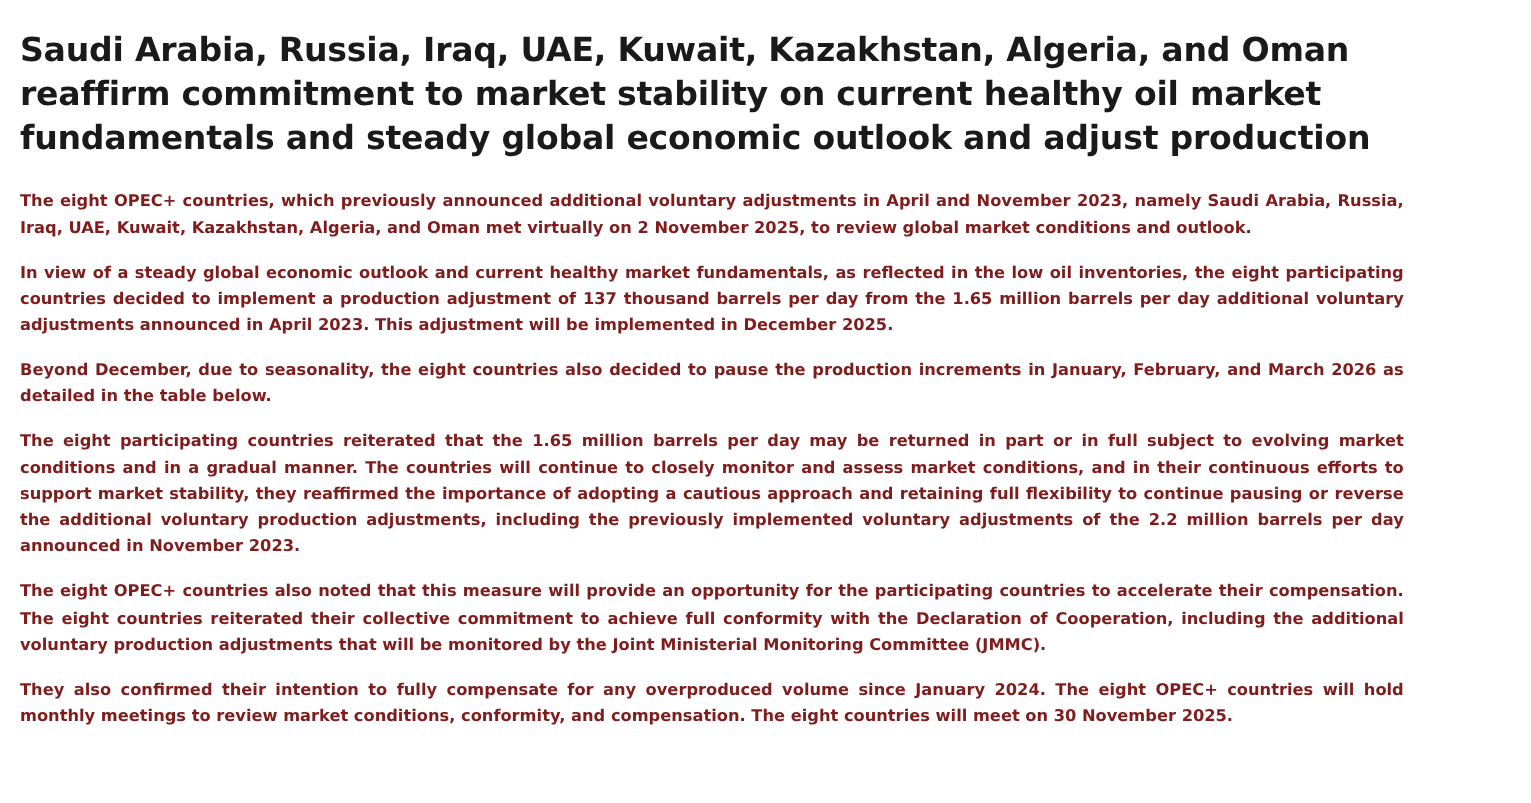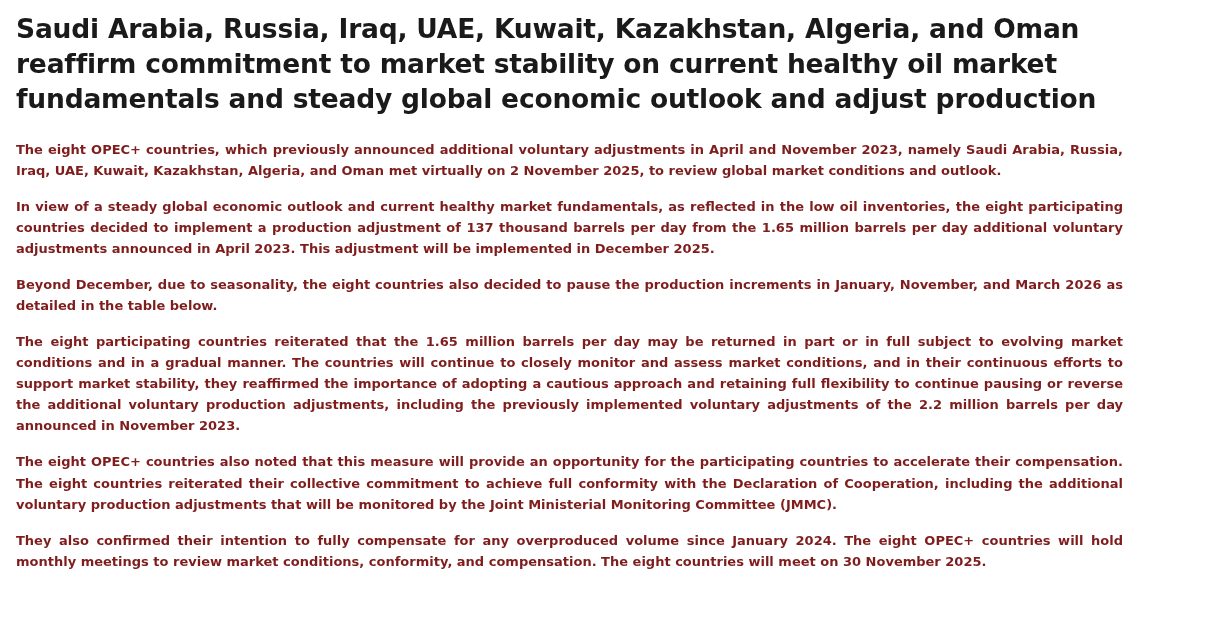--- a/index.html
+++ b/index.html
@@ -10,21 +10,21 @@
   body {
     width: 1225px;
     height: 642px;
     font-family: "DejaVu Sans", sans-serif;
     color: #4a4a4a;
     overflow: hidden;
   }
   .page {
     box-sizing: border-box;
     width: 1178px;
-    padding: 12px 55px 0 16px;
+    padding: 24px 55px 0 16px;
   }
   .headline {
     font-family: "DejaVu Sans", sans-serif;
     font-size: 26.5px;
     line-height: 1.32;
     font-weight: 700;
     color: #1a1a1a;
     letter-spacing: -0.2px;
     margin: 0 0 22px 0;
     max-width: 1150px;
@@ -45,17 +45,17 @@
   }
 </style>
 </head>
 <body>
 
 <div class="page">
   <h1 class="headline">Saudi Arabia, Russia, Iraq, UAE, Kuwait, Kazakhstan, Algeria, and Oman reaffirm commitment to market stability on current healthy oil market fundamentals and steady global economic outlook and adjust production</h1>
 
   <p class="body-block">The eight OPEC+ countries, which previously announced additional voluntary adjustments in April and November 2023, namely Saudi Arabia, Russia, Iraq, UAE, Kuwait, Kazakhstan, Algeria, and Oman met virtually on 2 November 2025, to review global market conditions and outlook.</p>
   <p class="body-block">In view of a steady global economic outlook and current healthy market fundamentals, as reflected in the low oil inventories, the eight participating countries decided to implement a production adjustment of 137 thousand barrels per day from the 1.65 million barrels per day additional voluntary adjustments announced in April 2023. This adjustment will be implemented in December 2025.</p>
-  <p class="body-block">Beyond December, due to seasonality, the eight countries also decided to pause the production increments in January, November, and March 2026 as detailed in the table below.</p>
+  <p class="body-block">Beyond December, due to seasonality, the eight countries also decided to pause the production increments in January, February, and March 2026 as detailed in the table below.</p>
   <p class="body-block">The eight participating countries reiterated that the 1.65 million barrels per day may be returned in part or in full subject to evolving market conditions and in a gradual manner. The countries will continue to closely monitor and assess market conditions, and in their continuous efforts to support market stability, they reaffirmed the importance of adopting a cautious approach and retaining full flexibility to continue pausing or reverse the additional voluntary production adjustments, including the previously implemented voluntary adjustments of the 2.2 million barrels per day announced in November 2023.</p>
   <p class="body-block">The eight OPEC+ countries also noted that this measure will provide an opportunity for the participating countries to accelerate their compensation. The eight countries reiterated their collective commitment to achieve full conformity with the Declaration of Cooperation, including the additional voluntary production adjustments that will be monitored by the Joint Ministerial Monitoring Committee (JMMC).</p>
   <p class="body-block">They also confirmed their intention to fully compensate for any overproduced volume since January 2024. The eight OPEC+ countries will hold monthly meetings to review market conditions, conformity, and compensation. The eight countries will meet on 30 November 2025.</p>
 </div>
 
 </body></html>

